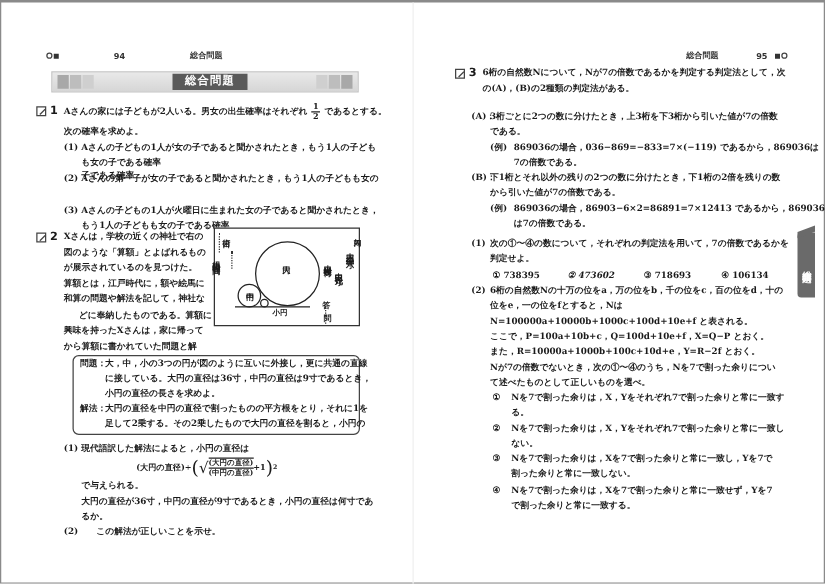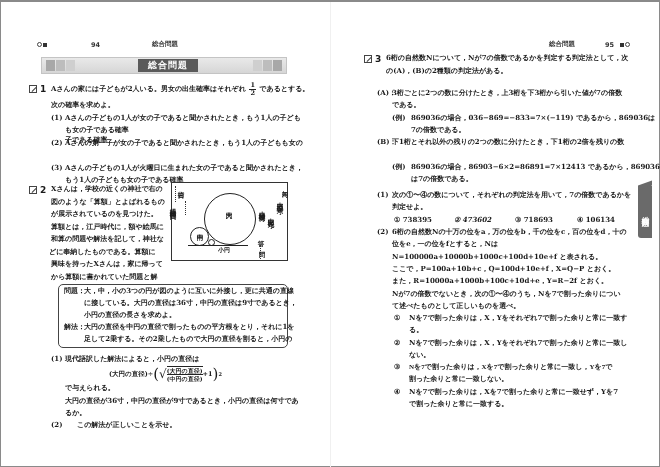--- a/index.html
+++ b/index.html
@@ -118,21 +118,21 @@
 
     <div class="qhead" style="left:28px; top:183px;">
       <span class="chk"></span>
       <span>2</span>
     </div>
     <div class="txt" style="left:50px; top:181px;">Xさんは，学校の近くの神社で右の</div>
     <div class="txt" style="left:50px; top:193.5px;">図のような「算額」とよばれるもの</div>
     <div class="txt" style="left:50px; top:218.5px;">算額とは，江戸時代に，額や絵馬に</div>
     <div class="txt" style="left:50px; top:206px;">が展示されているのを見つけた。</div>
     <div class="txt" style="left:50px; top:231px;">和算の問題や解法を記して，神社な</div>
-    <div class="txt" style="left:48px; top:243.5px;">どに奉納したものである。算額に</div>
+    <div class="txt" style="left:62px; top:243.5px;">どに奉納したものである。算額に</div>
     <div class="txt" style="left:50px; top:256px;">興味を持ったXさんは，家に帰って</div>
     <div class="txt" style="left:50px; top:268.5px;">から算額に書かれていた問題と解</div>
 
     <div class="diagram">
       <div class="vtext" style="left:5px; top:3px;">術日</div>
       <div class="dots" style="left:3px; top:3px; height:16px;"></div>
       <div class="vtext" style="left:-3px; top:20px;">得小円径合問</div>
       <div class="dots" style="left:13px; top:18px; height:14px;"></div>
 
       <div class="circle" style="left:32px; top:10px; width:52px; height:52px;"></div>
@@ -203,20 +203,21 @@
 
     <div class="txt" style="left:46px; top:85px;">(A)：</div>
     <div class="txt" style="left:61px; top:85px;">3桁ごとに2つの数に分けたとき，上3桁を下3桁から引いた値が7の倍数</div>
     <div class="txt" style="left:61px; top:97px;">である。</div>
     <div class="txt" style="left:61px; top:110px;">(例)</div>
     <div class="txt" style="left:80px; top:110px;">869036の場合，036−869=−833=7×(−119) であるから，869036は</div>
     <div class="txt" style="left:80px; top:122px;">7の倍数である。</div>
 
     <div class="txt" style="left:46px; top:134px;">(B)：</div>
     <div class="txt" style="left:61px; top:134px;">下1桁とそれ以外の残りの2つの数に分けたとき，下1桁の2倍を残りの数</div>
+    <div class="txt" style="left:61px; top:146px;">から引いた値が7の倍数である。</div>
     <div class="txt" style="left:61px; top:159px;">(例)</div>
     <div class="txt" style="left:80px; top:159px;">869036の場合，86903−6×2=86891=7×12413 であるから，869036</div>
     <div class="txt" style="left:80px; top:171px;">は7の倍数である。</div>
 
     <div class="txt" style="left:46px; top:187px;">(1)</div>
     <div class="txt" style="left:61px; top:187px;">次の①〜④の数について，それぞれの判定法を用いて，7の倍数であるかを</div>
     <div class="txt" style="left:61px; top:199px;">判定せよ。</div>
 
     <div class="txt" style="left:63px; top:212px;">① 738395</div>
     <div class="txt" style="left:123px; top:212px;font-style:italic;">② 473602</div>
@@ -232,21 +233,21 @@
     <div class="txt" style="left:61px; top:286px;">Nが7の倍数でないとき，次の①〜④のうち，Nを7で割った余りについ</div>
     <div class="txt" style="left:61px; top:298px;">て述べたものとして正しいものを選べ。</div>
 
     <div class="txt" style="left:63px; top:310px;">①</div>
     <div class="txt" style="left:78px; top:310px;">Nを7で割った余りは，X，Yをそれぞれ7で割った余りと常に一致す</div>
     <div class="txt" style="left:78px; top:322px;">る。</div>
     <div class="txt" style="left:63px; top:335px;">②</div>
     <div class="txt" style="left:78px; top:335px;">Nを7で割った余りは，X，Yをそれぞれ7で割った余りと常に一致し</div>
     <div class="txt" style="left:78px; top:347px;">ない。</div>
     <div class="txt" style="left:63px; top:359px;">③</div>
-    <div class="txt" style="left:78px; top:359px;font-family:Liberation Serif, serif;">Nを7で割った余りは，Xを7で割った余りと常に一致し，Yを7で</div>
+    <div class="txt" style="left:78px; top:359px;">Nを7で割った余りは，Xを7で割った余りと常に一致し，Yを7で</div>
     <div class="txt" style="left:78px; top:371px;">割った余りと常に一致しない。</div>
     <div class="txt" style="left:63px; top:384px;">④</div>
     <div class="txt" style="left:78px; top:384px;">Nを7で割った余りは，Xを7で割った余りと常に一致せず，Yを7</div>
     <div class="txt" style="left:78px; top:396px;">で割った余りと常に一致する。</div>
   </div>
 
   <div class="side-tab">総合問題</div>
 </div>
 
 </body></html>

